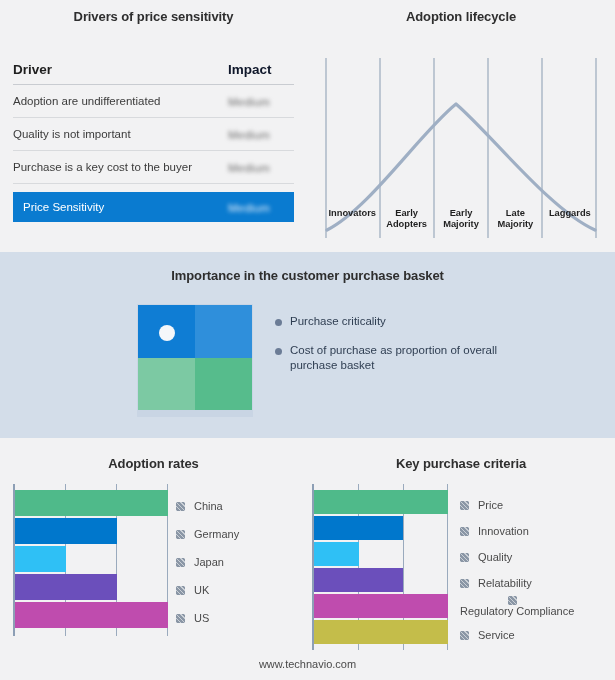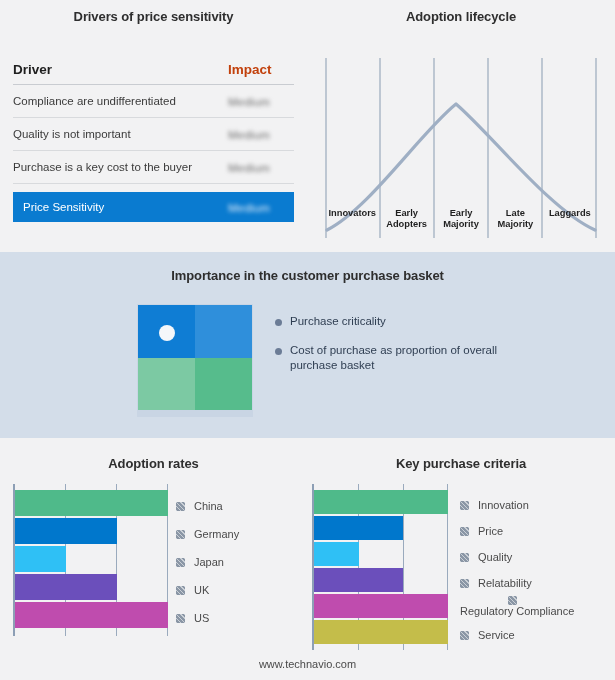--- a/index.html
+++ b/index.html
@@ -22,21 +22,21 @@
     font-size:13px;font-weight:bold;color:#2e2e2e;
     text-align:center;letter-spacing:-0.1px;
   }
 
   
   #drivers-panel{left:0;top:0;width:307px;height:252px;}
   #drivers-panel .title{position:absolute;top:9px;left:0;width:307px;}
   .tbl{position:absolute;top:62px;left:13px;width:281px;}
   .tbl-head{display:flex;align-items:flex-end;padding:0 0 7px 0;border-bottom:1px solid #c9ccd1;}
   .tbl-head .c1{flex:1;font-size:13.5px;font-weight:bold;color:#1f1f1f;}
-  .tbl-head .c2{width:66px;font-size:13.5px;font-weight:bold;color:#c2410c;}
+  .tbl-head .c2{width:66px;font-size:13.5px;font-weight:bold;color:#0f172a;}
   .tbl-row{display:flex;align-items:center;height:32px;border-bottom:1px solid #d8dadd;}
   .tbl-row .c1{flex:1;font-size:11.5px;color:#3b3b3b;}
   .tbl-row .c2{width:66px;}
   .blur-val{
     font-size:11.5px;color:#6f6f6f;
     filter:blur(2.3px);
     -webkit-filter:blur(2.3px);
     letter-spacing:0.2px;
   }
   .tbl-row.hl{
@@ -110,21 +110,21 @@
 <div class="band band-bot"></div>
 
 <div class="panel" id="drivers-panel">
   <div class="title">Drivers of price sensitivity</div>
   <div class="tbl">
     <div class="tbl-head">
       <div class="c1">Driver</div>
       <div class="c2">Impact</div>
     </div>
     <div class="tbl-row">
-      <div class="c1">Compliance are undifferentiated</div>
+      <div class="c1">Adoption are undifferentiated</div>
       <div class="c2">
         <span class="blur-val">Medium</span>
       </div>
     </div>
     <div class="tbl-row">
       <div class="c1">Quality is not important</div>
       <div class="c2">
         <span class="blur-val">Medium</span>
       </div>
     </div>
@@ -241,28 +241,28 @@
           <div class="bar" style="height: 24px; margin-bottom: 2px; width: 66.6667%; background: rgb(0, 119, 204);"></div>
           <div class="bar" style="height: 24px; margin-bottom: 2px; width: 33.3333%; background: rgb(47, 192, 245);"></div>
           <div class="bar" style="height: 24px; margin-bottom: 2px; width: 66.6667%; background: rgb(107, 79, 187);"></div>
           <div class="bar" style="height: 24px; margin-bottom: 2px; width: 100%; background: rgb(191, 76, 174);"></div>
           <div class="bar" style="height: 24px; margin-bottom: 2px; width: 100%; background: rgb(196, 189, 74);"></div>
         </div>
     </div>
     <div class="legend" id="legend-criteria" style="left:148px;top:8px;">
         <div class="lg-item" style="height: 26px;">
           <span class="lg-sw"></span>
+          <span class="lg-txt">Price</span>
+        </div>
+        <div class="lg-item" style="height: 26px;">
+          <span class="lg-sw"></span>
           <span class="lg-txt">Innovation</span>
         </div>
         <div class="lg-item" style="height: 26px;">
           <span class="lg-sw"></span>
-          <span class="lg-txt">Price</span>
-        </div>
-        <div class="lg-item" style="height: 26px;">
-          <span class="lg-sw"></span>
           <span class="lg-txt">Quality</span>
         </div>
         <div class="lg-item" style="height: 26px;">
           <span class="lg-sw"></span>
           <span class="lg-txt">Relatability</span>
         </div>
         <div class="lg-item" style="height: 26px; flex-direction: column;">
           <span class="lg-sw"></span>
           <span class="lg-txt">Regulatory Compliance</span>
         </div>

